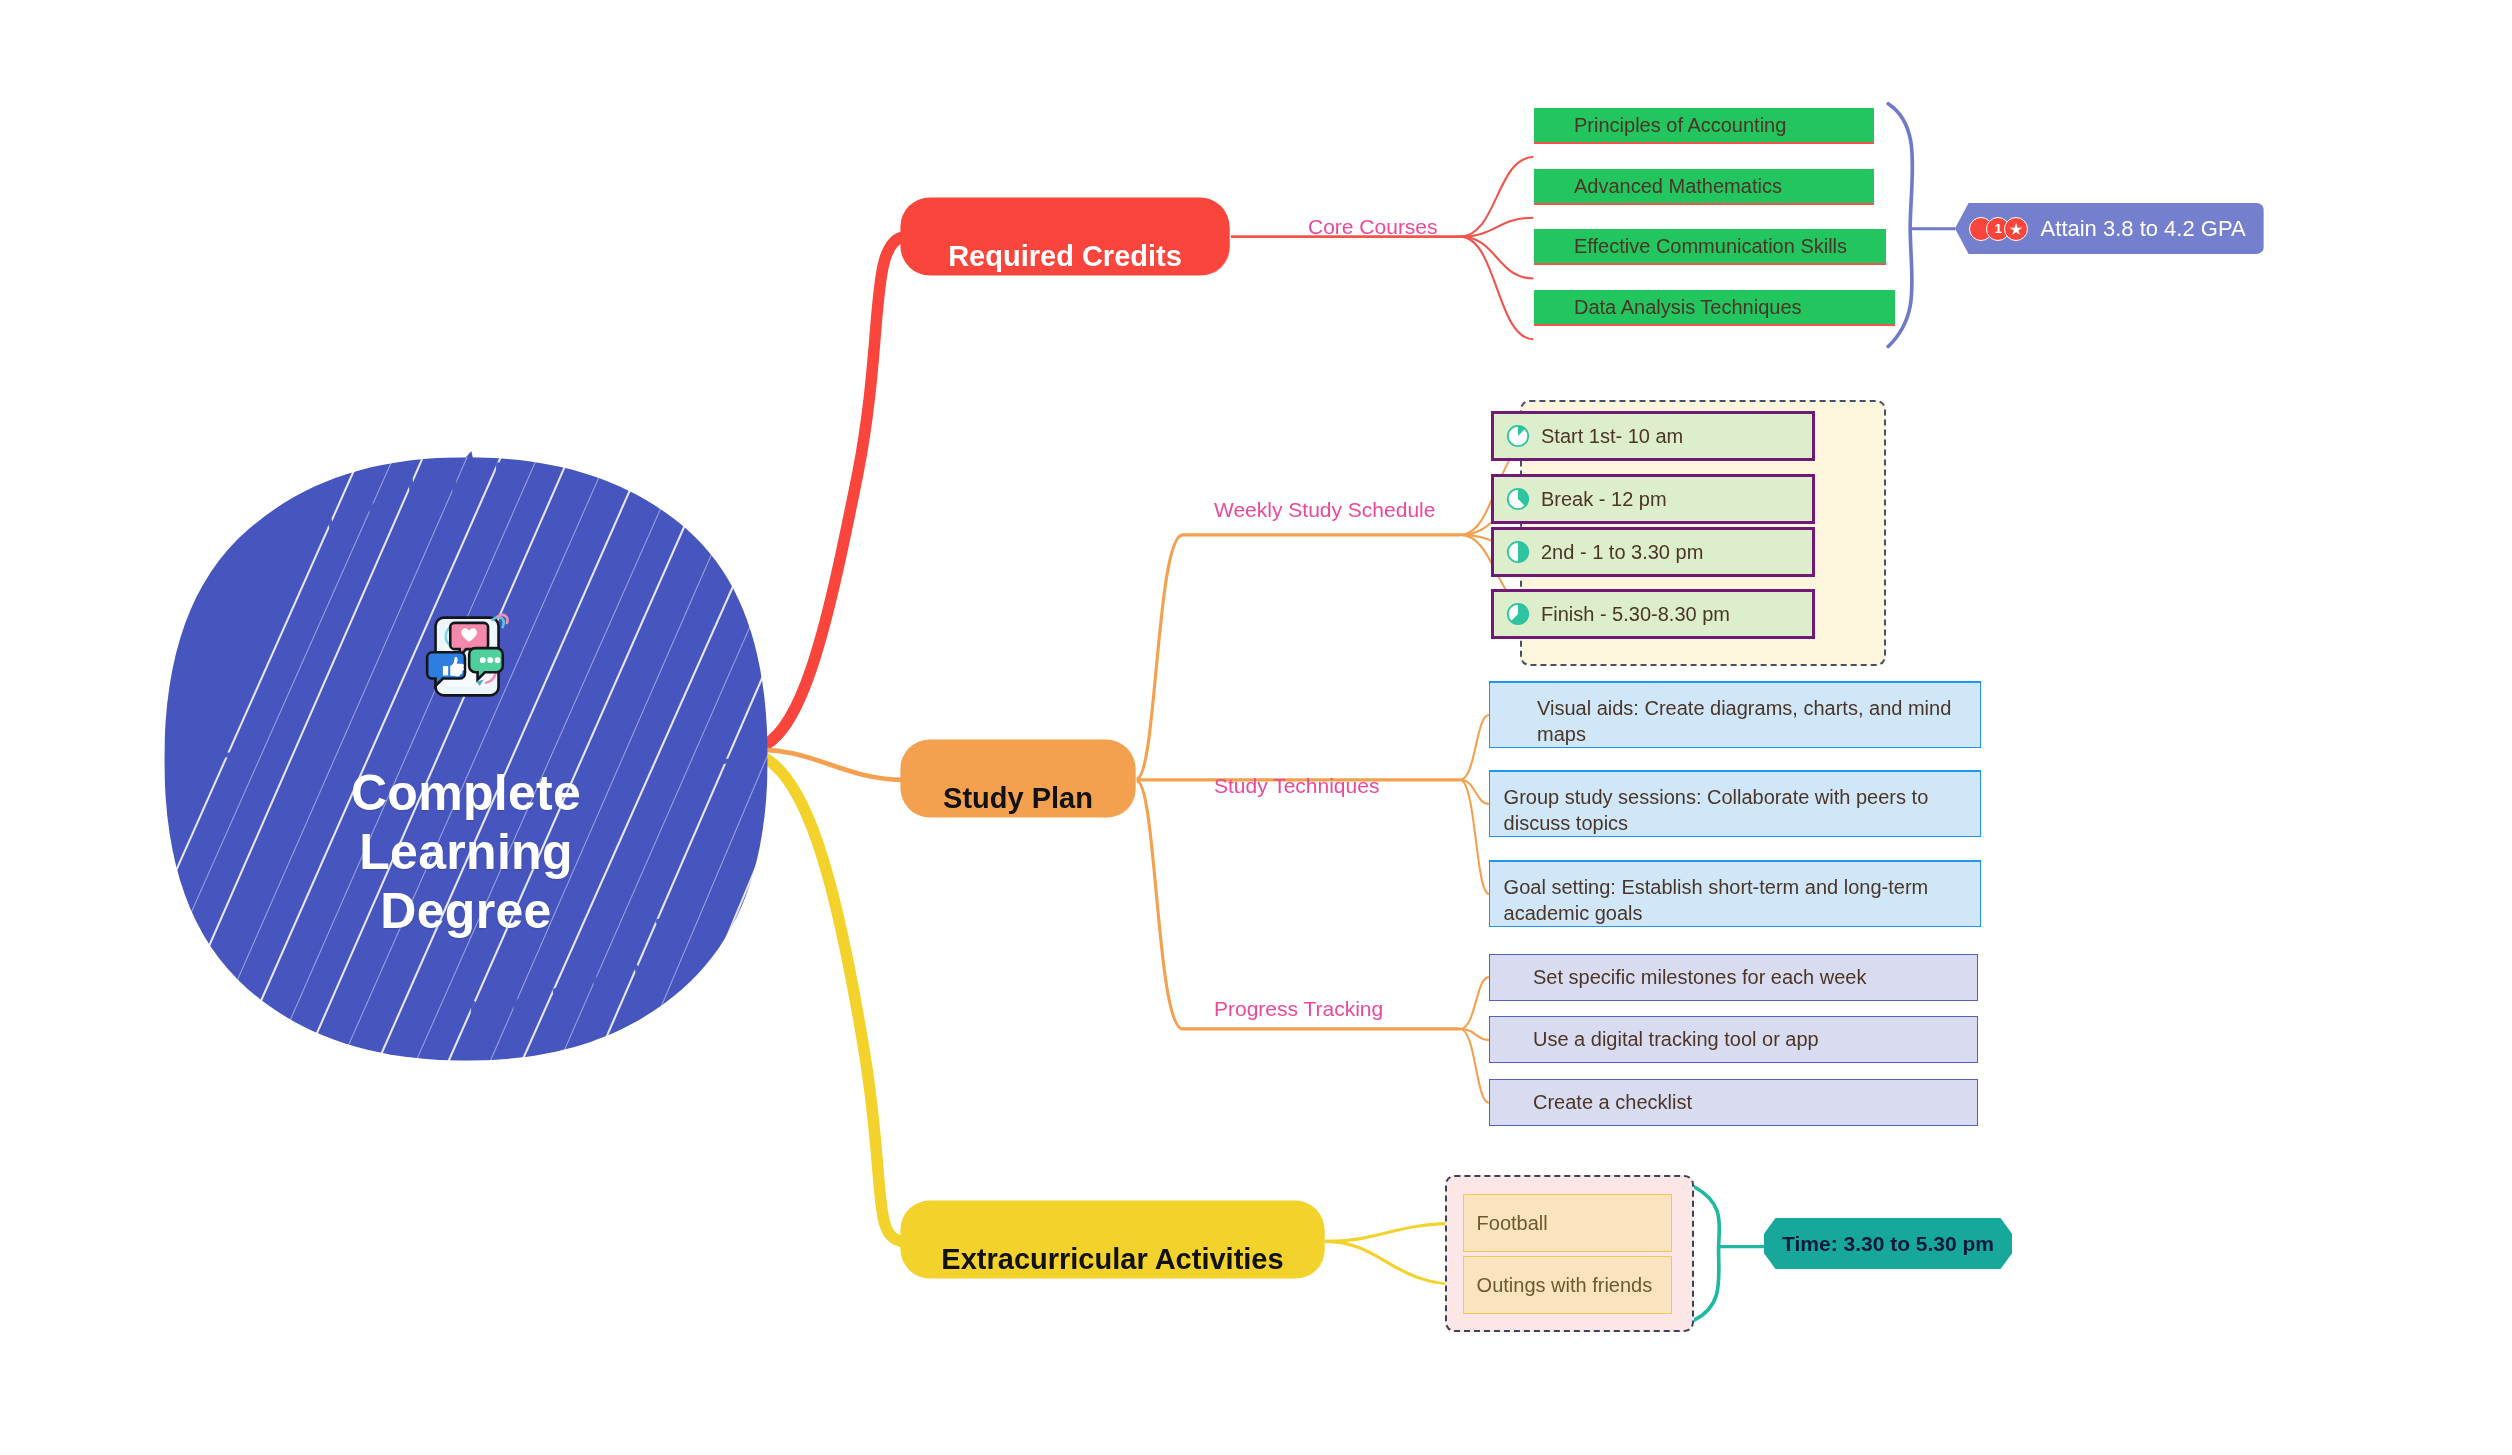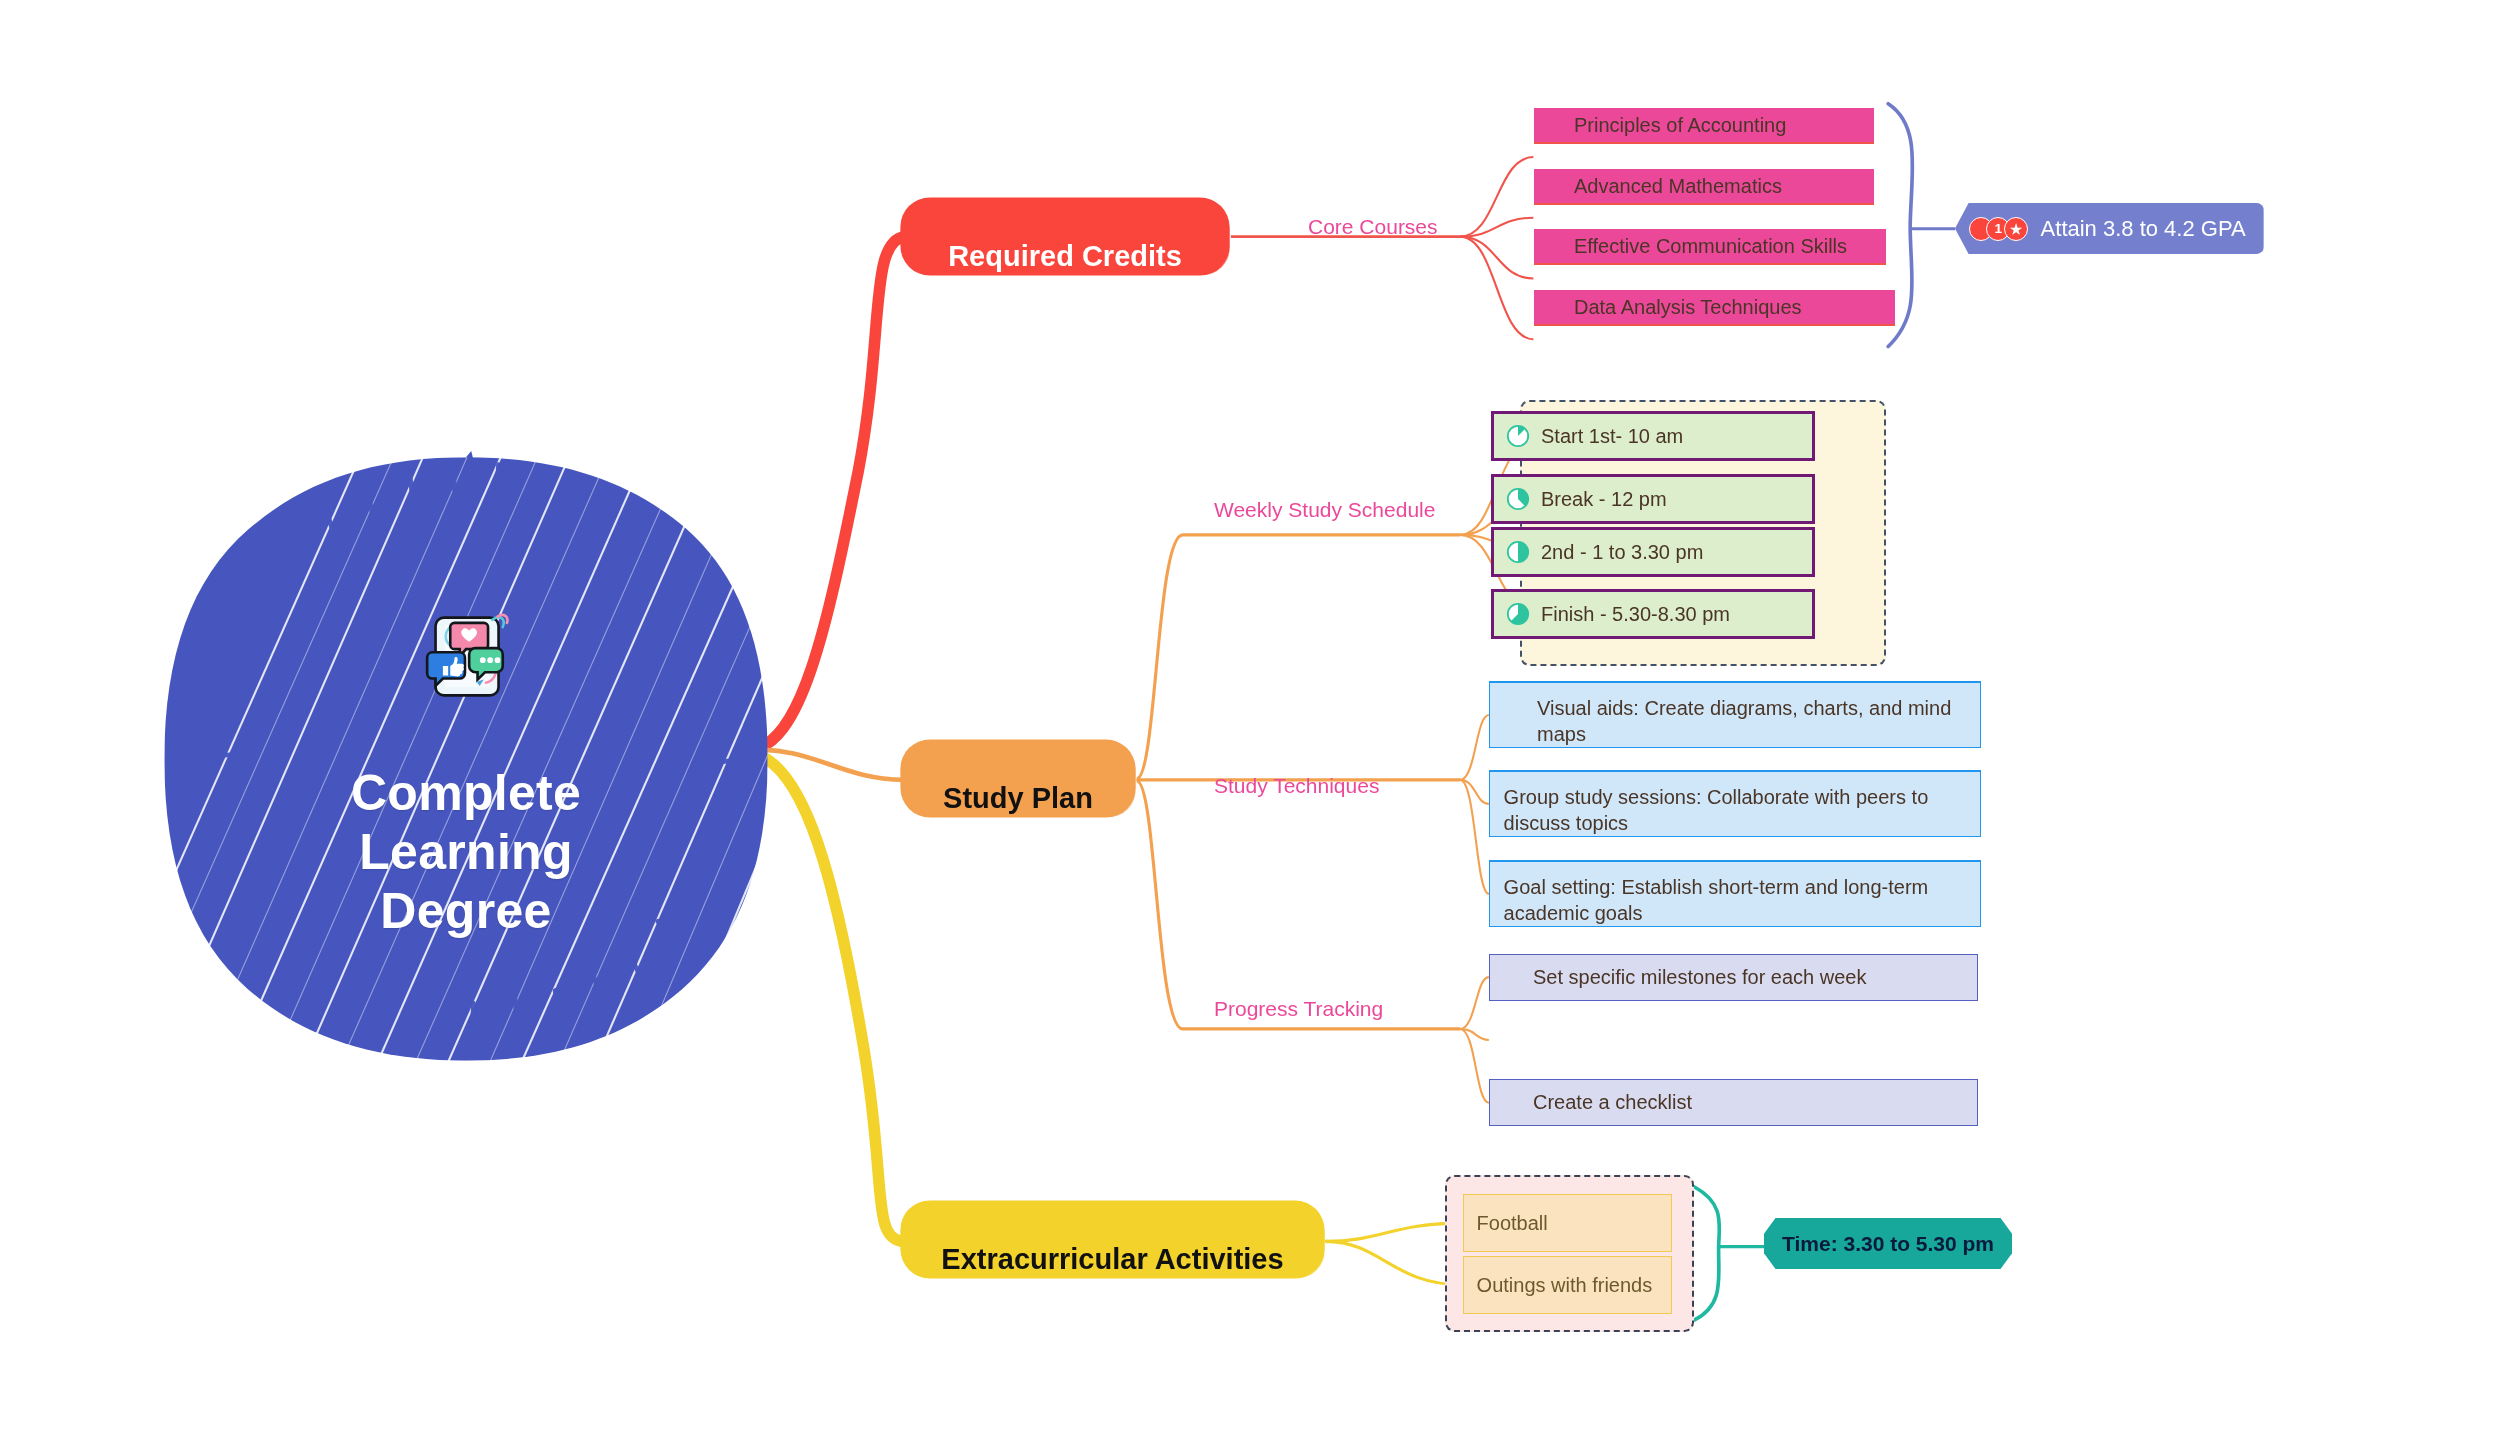--- a/index.html
+++ b/index.html
@@ -61,21 +61,21 @@
   #cap-technique { left:1214px; top:774px; }
   #cap-progress  { left:1214px; top:997px; }
 
   
   .leaf {
     position:absolute; display:flex; align-items:center;
     font-size:20px; color:#4A3527; padding:0 13.6px;
     font-family:"Liberation Sans", sans-serif;
   }
   .leaf-course {
-    background:#ec4899; border-bottom:2.6px solid #F0544B;
+    background:#22c55e; border-bottom:2.6px solid #F0544B;
     height:36px; left:1534px; width:340px;padding-left:40px;
   }
   #course-0 { top:108px; }
   #course-1 { top:169px; }
   #course-2 { top:229px; width:352px; }
   #course-3 { top:290px; width:361px; }
 
   .leaf-sched {
     background:#DCEECB; border:3px solid #701a75;
     height:50px; left:1491px; width:324px; padding-left:11.5px;
@@ -393,20 +393,23 @@
   <div class="leaf leaf-tech" id="tech-1">
     <span>Group study sessions: Collaborate with peers to discuss topics</span>
   </div>
   <div class="leaf leaf-tech" id="tech-2">
     <span>Goal setting: Establish short-term and long-term academic goals</span>
   </div>
 
   <div class="leaf leaf-prog" id="prog-0">
     <span>Set specific milestones for each week</span>
   </div>
+  <div class="leaf leaf-prog" id="prog-1">
+    <span>Use a digital tracking tool or app</span>
+  </div>
   <div class="leaf leaf-prog" id="prog-2">
     <span>Create a checklist</span>
   </div>
 
   <div class="branch-pill" id="branch-extra">
     <span>Extracurricular Activities</span>
   </div>
 
   <div id="extra-container"></div>
 

